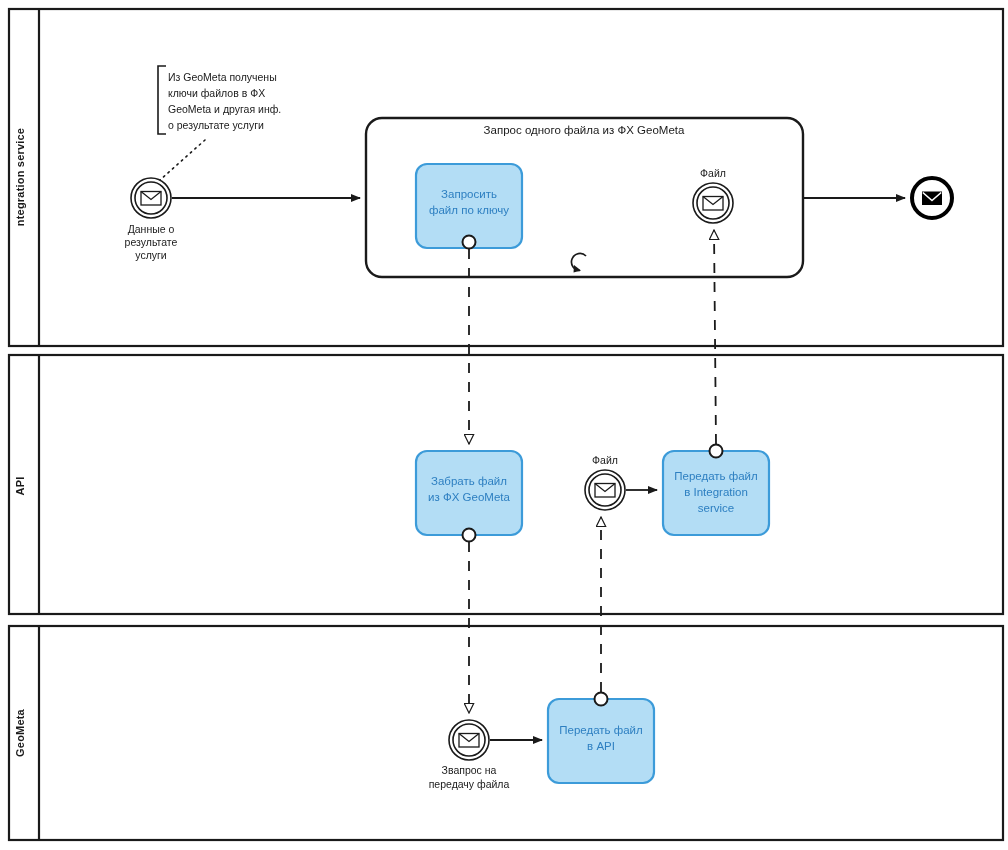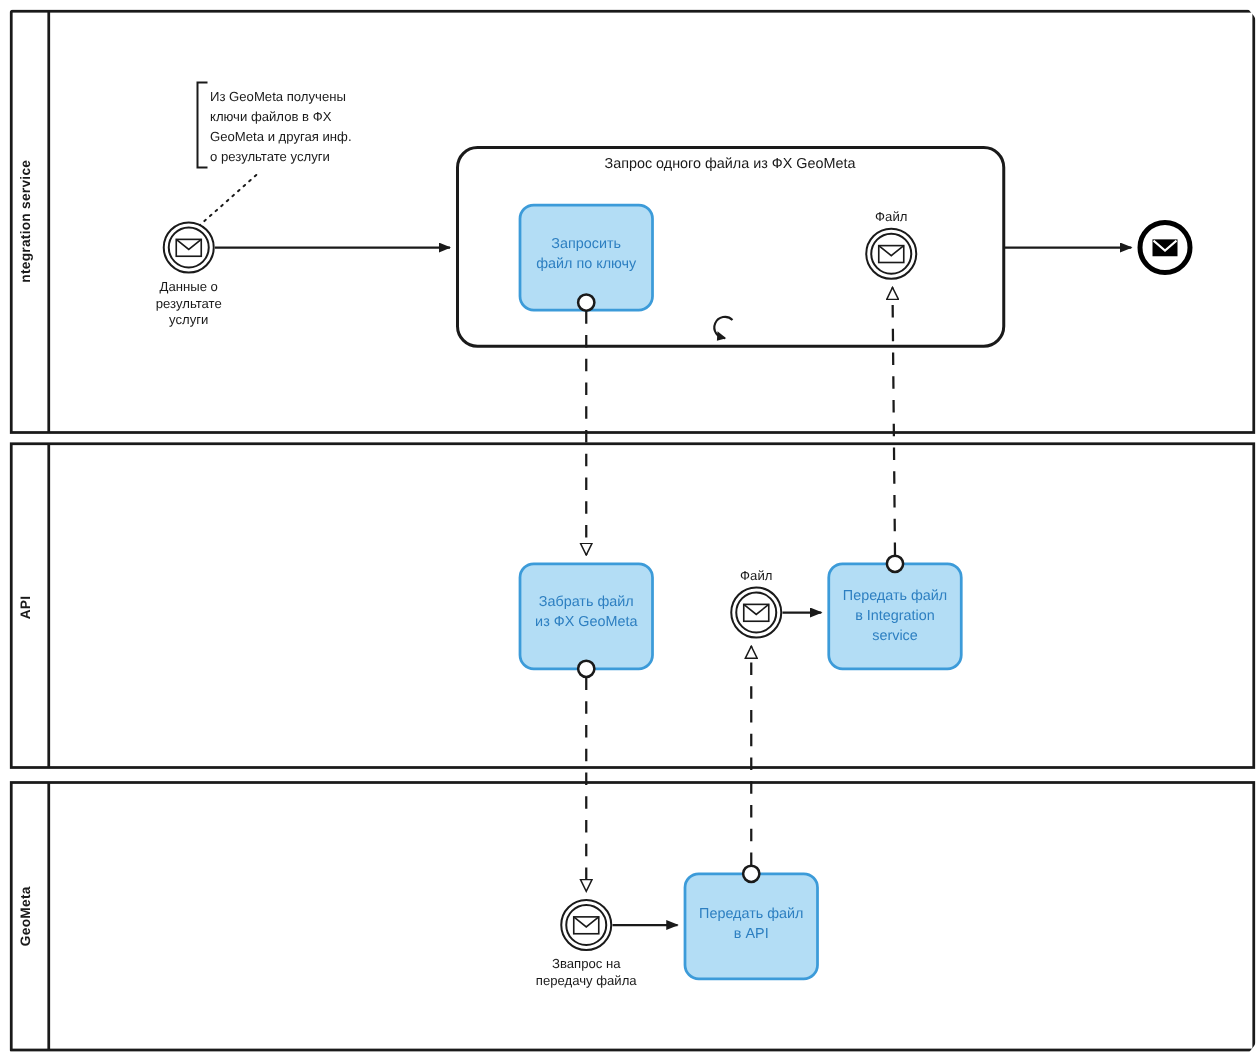--- a/index.html
+++ b/index.html
@@ -9,21 +9,20 @@
   }
   body {
     font-family: "Liberation Sans", sans-serif;
   }
   #canvas {
     position: relative;
     width: 1008px;
     height: 850px;
     background: #ffffff;
     overflow: hidden;
-    border-radius: 29px;
   }
   #bpmn-svg {
     position: absolute;
     left: 0;
     top: 0;
   }
   .lane-label {
     font-size: 11px;
     fill: #1a1a1a;
     font-family: "Liberation Sans", sans-serif;

